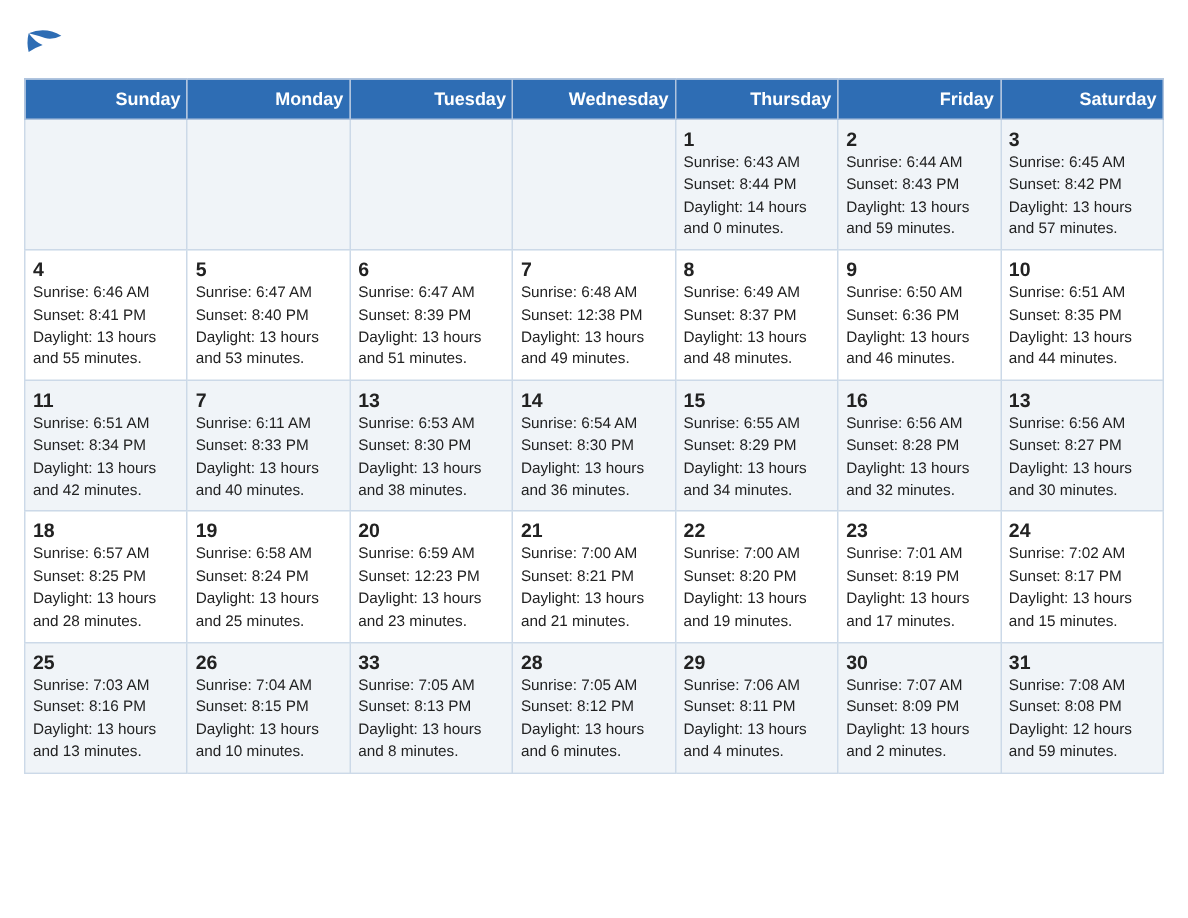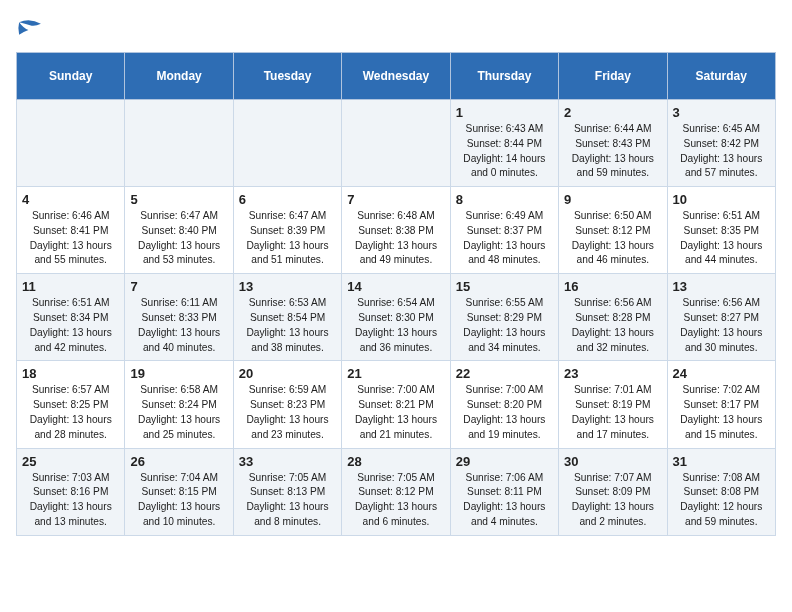--- a/index.html
+++ b/index.html
@@ -49,24 +49,24 @@
     table {
       width: 100%;
       border-collapse: collapse;
       table-layout: fixed;
     }
     thead tr {
       background-color: #2e6db4;
       color: #fff;
     }
     thead th {
-      padding: 16px 4px;
+      padding: 6px 4px;
       font-size: 12px;
       font-weight: bold;
-      text-align: center;
+      text-align: right;
       border: 1px solid #b0c4de;
     }
     tbody tr {
       vertical-align: top;
     }
     tbody tr:nth-child(odd) {
       background-color: #f0f4f8;
     }
     tbody tr:nth-child(even) {
       background-color: #ffffff;
@@ -82,21 +82,20 @@
     .day-num {
       font-size: 13px;
       font-weight: bold;
       display: block;
       margin-bottom: 2px;
     }
     .day-info {
       font-size: 10.2px;
       line-height: 1.45;
       color: #222;
-      text-align: center;
     }
     .empty-cell {
       background: #fff;
     }
     tbody tr:nth-child(odd) .empty-cell {
       background: #f0f4f8;
     }
   </style>
 </head>
 <body>
@@ -178,35 +177,35 @@
         <td>
           <span class="day-num">6</span>
           <div class="day-info">Sunrise: 6:47 AM
 Sunset: 8:39 PM
 Daylight: 13 hours
 and 51 minutes.</div>
         </td>
         <td>
           <span class="day-num">7</span>
           <div class="day-info">Sunrise: 6:48 AM
-Sunset: 8:38 PM
+Sunset: 12:38 PM
 Daylight: 13 hours
 and 49 minutes.</div>
         </td>
         <td>
           <span class="day-num">8</span>
           <div class="day-info">Sunrise: 6:49 AM
 Sunset: 8:37 PM
 Daylight: 13 hours
 and 48 minutes.</div>
         </td>
         <td>
           <span class="day-num">9</span>
           <div class="day-info">Sunrise: 6:50 AM
-Sunset: 8:12 PM
+Sunset: 6:36 PM
 Daylight: 13 hours
 and 46 minutes.</div>
         </td>
         <td>
           <span class="day-num">10</span>
           <div class="day-info">Sunrise: 6:51 AM
 Sunset: 8:35 PM
 Daylight: 13 hours
 and 44 minutes.</div>
         </td>
@@ -222,21 +221,21 @@
         <td>
           <span class="day-num">7</span>
           <div class="day-info">Sunrise: 6:11 AM
 Sunset: 8:33 PM
 Daylight: 13 hours
 and 40 minutes.</div>
         </td>
         <td>
           <span class="day-num">13</span>
           <div class="day-info">Sunrise: 6:53 AM
-Sunset: 8:54 PM
+Sunset: 8:30 PM
 Daylight: 13 hours
 and 38 minutes.</div>
         </td>
         <td>
           <span class="day-num">14</span>
           <div class="day-info">Sunrise: 6:54 AM
 Sunset: 8:30 PM
 Daylight: 13 hours
 and 36 minutes.</div>
         </td>
@@ -273,21 +272,21 @@
         <td>
           <span class="day-num">19</span>
           <div class="day-info">Sunrise: 6:58 AM
 Sunset: 8:24 PM
 Daylight: 13 hours
 and 25 minutes.</div>
         </td>
         <td>
           <span class="day-num">20</span>
           <div class="day-info">Sunrise: 6:59 AM
-Sunset: 8:23 PM
+Sunset: 12:23 PM
 Daylight: 13 hours
 and 23 minutes.</div>
         </td>
         <td>
           <span class="day-num">21</span>
           <div class="day-info">Sunrise: 7:00 AM
 Sunset: 8:21 PM
 Daylight: 13 hours
 and 21 minutes.</div>
         </td>

